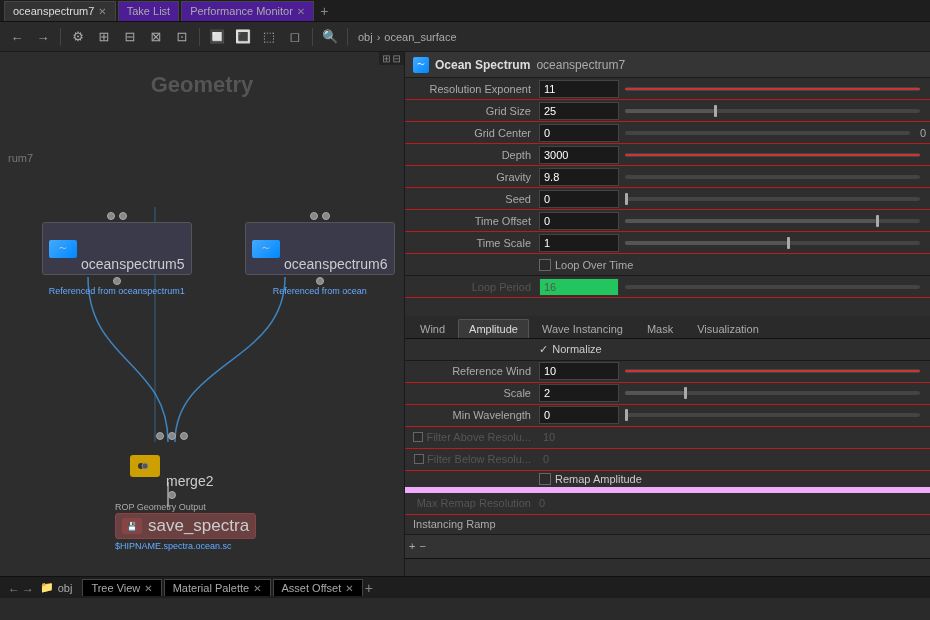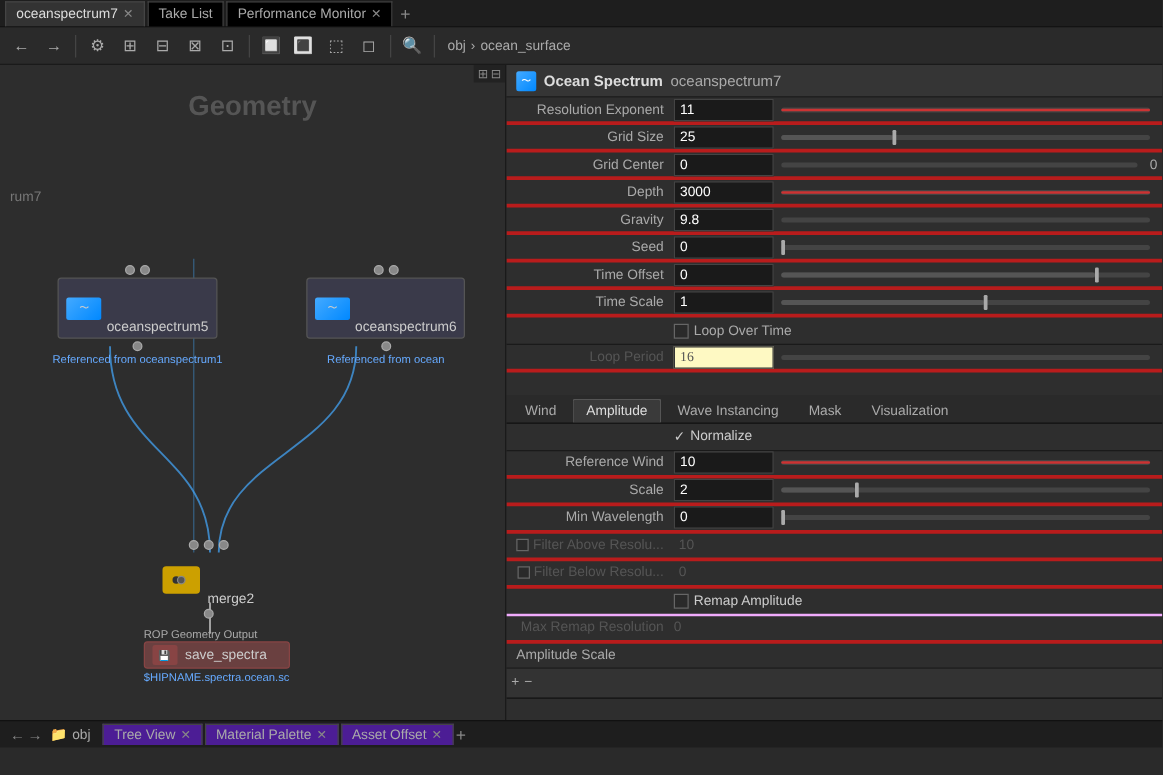--- a/index.html
+++ b/index.html
@@ -3,21 +3,21 @@
   <meta charset="utf-8">
   <style>
     * { box-sizing: border-box; margin: 0; padding: 0; }
     body { width: 930px; height: 620px; background: #2a2a2a; font-family: 'Arial', sans-serif; font-size: 12px; color: #ccc; overflow: hidden; }
 
     
     .top-tabbar {
       display: flex; align-items: center; background: #1e1e1e; height: 22px; border-bottom: 1px solid #111; padding: 0 4px;
     }
     .top-tab {
-      padding: 2px 8px; font-size: 11px; color: #aaa; background: #000000; border: 1px solid #444; border-bottom: none; margin-right: 2px; cursor: pointer; height: 20px; display: flex; align-items: center; gap: 4px;
+      padding: 2px 8px; font-size: 11px; color: #aaa; background: #4c1d95; border: 1px solid #444; border-bottom: none; margin-right: 2px; cursor: pointer; height: 20px; display: flex; align-items: center; gap: 4px;
     }
     .top-tab.active { background: #333; color: #ddd; }
     .top-tab-close { font-size: 10px; color: #888; cursor: pointer; }
     .top-tab-plus { color: #888; font-size: 14px; cursor: pointer; padding: 0 4px; }
 
     
     .toolbar {
       display: flex; align-items: center; background: #2a2a2a; height: 30px; border-bottom: 1px solid #1a1a1a; padding: 0 6px; gap: 4px;
     }
     .toolbar-btn {
@@ -43,21 +43,21 @@
     
     .node {
       position: absolute; display: flex; flex-direction: column; align-items: center;
     }
     .node-body {
       display: flex; align-items: center; gap: 4px; background: #3a3a3a; border: 1px solid #555; border-radius: 3px; padding: 2px 6px; cursor: pointer;
     }
     .node-icon {
       width: 28px; height: 18px; border-radius: 2px; display: flex; align-items: center; justify-content: center; font-size: 8px;
     }
-    .node-label { font-size: 11px; color: #ccc; margin-top: 31px; }
+    .node-label { font-size: 14px; color: #ccc; margin-top: 31px; }
     .node-sublabel { font-size: 9px; color: #6af; margin-top: 1px; }
     .node-connector {
       width: 8px; height: 8px; background: #888; border-radius: 50%; border: 1px solid #aaa;
     }
     .node-connectors-top { display: flex; gap: 4px; margin-bottom: 2px; }
     .node-connectors-bottom { display: flex; gap: 4px; margin-top: 2px; }
 
     
     .wires-svg { position: absolute; top: 0; left: 0; width: 100%; height: 100%; pointer-events: none; }
 
@@ -70,21 +70,21 @@
     .ocean-header {
       display: flex; align-items: center; background: #353535; height: 26px; padding: 0 8px; gap: 6px; border-bottom: 1px solid #1a1a1a;
     }
     .ocean-header-icon { width: 16px; height: 16px; background: linear-gradient(135deg, #4af 0%, #08f 100%); border-radius: 2px; display: flex; align-items: center; justify-content: center; font-size: 8px; color: white; }
     .ocean-header-title { font-weight: bold; color: #ddd; font-size: 12px; }
     .ocean-header-name { color: #aaa; font-size: 12px; }
 
     
     .params-section { padding: 0; flex: 1; overflow-y: auto; }
     .param-row {
-      display: flex; align-items: center; height: 22px; border-bottom: 3px solid #b91c1c; padding: 0 4px;
+      display: flex; align-items: center; height: 22px; border-bottom: 1px solid #b91c1c; padding: 0 4px;
     }
     .param-label {
       width: 130px; text-align: right; padding-right: 8px; color: #aaa; font-size: 11px; flex-shrink: 0;
     }
     .param-input {
       background: #1a1a1a; border: 1px solid #444; color: #fff; font-size: 11px; padding: 1px 4px; height: 18px; width: 80px; outline: none;
     }
     .param-slider-track {
       flex: 1; height: 4px; background: #444; margin: 0 6px; border-radius: 2px; position: relative;
     }
@@ -97,21 +97,21 @@
     
     .checkbox-row {
       display: flex; align-items: center; height: 22px; padding: 0 4px; border-bottom: 1px solid #1a1a1a;
     }
     .checkbox-spacer { width: 130px; }
     .checkbox-item { display: flex; align-items: center; gap: 4px; font-size: 11px; color: #aaa; }
     .checkbox { width: 12px; height: 12px; border: 1px solid #666; background: #2a2a2a; display: flex; align-items: center; justify-content: center; }
 
     
     .param-row.disabled .param-label { color: #555; }
-    .param-row.disabled .param-input { color: #555; background: #fef9c3; border-color: #333; font-family: Liberation Serif, serif; }
+    .param-row.disabled .param-input { color: #555; background: #22c55e; border-color: #333; }
 
     
     .tabs-bar {
       display: flex; background: #2a2a2a; border-bottom: 1px solid #111; padding: 3px 4px 0;
     }
     .tab {
       padding: 3px 10px; font-size: 11px; color: #aaa; cursor: pointer; border: 1px solid transparent; border-bottom: none; border-radius: 2px 2px 0 0; margin-right: 2px;
     }
     .tab.active { background: #3a3a3a; color: #ddd; border-color: #555; }
 
@@ -124,38 +124,38 @@
     .checkmark-icon { color: #ccc; font-size: 11px; }
 
     
     .param-dropdown {
       background: #1a1a1a; border: 1px solid #444; color: #ccc; font-size: 11px; height: 18px; padding: 0 2px; display: flex; align-items: center; gap: 4px; cursor: pointer; min-width: 80px;
     }
     .dropdown-arrow { margin-left: auto; font-size: 9px; }
 
     
     .remap-row {
-      display: flex; align-items: center; height: 22px; padding: 0 4px; border-bottom: 2px solid #f0abfc; padding-left: 134px;
+      display: flex; align-items: center; height: 22px; padding: 0 4px; border-bottom: 6px solid #f0abfc; padding-left: 134px;
     }
 
     
     .ramp-label-row {
       display: flex; align-items: center; height: 20px; padding: 0 8px; font-size: 11px; color: #aaa; border-bottom: 1px solid #1a1a1a;
     }
     .ramp-toolbar {
       display: flex; align-items: center; height: 24px; background: #333; border-bottom: 1px solid #111; padding: 0 4px; gap: 4px;
     }
     .ramp-btn { font-size: 11px; color: #aaa; cursor: pointer; }
 
     
     .bottom-tabbar {
       display: flex; align-items: center; background: #1e1e1e; height: 22px; border-top: 1px solid #111; padding: 0 4px; gap: 2px;
     }
     .bottom-tab {
-      padding: 2px 8px; font-size: 11px; color: #aaa; background: #4c1d95; border: 1px solid #444; border-bottom: none; cursor: pointer; display: flex; align-items: center; gap: 4px;
+      padding: 2px 8px; font-size: 11px; color: #aaa; background: #000000; border: 1px solid #444; border-bottom: none; cursor: pointer; display: flex; align-items: center; gap: 4px;
     }
     .bottom-tab-close { font-size: 10px; color: #888; }
     .bottom-tab-plus { color: #888; font-size: 14px; cursor: pointer; }
 
     
     .nav-arrows { display: flex; align-items: center; gap: 2px; margin: 0 4px; }
     .nav-arrow { color: #888; font-size: 12px; cursor: pointer; }
     .nav-breadcrumb { display: flex; align-items: center; gap: 4px; color: #aaa; font-size: 11px; }
 
     
@@ -285,21 +285,21 @@
         <div class="node-connector"></div>
       </div>
     </div>
 
     <div style="position:absolute; left: 115px; top: 450px;">
       <div style="color:#aaa;font-size:9px;margin-bottom:1px;">ROP Geometry Output</div>
       <div style="display:flex;align-items:center;gap:6px;background:#6a4040;border:1px solid #884444;border-radius:3px;padding:2px 6px;cursor:pointer;">
         <div style="background:#884444;width:20px;height:16px;border-radius:2px;display:flex;align-items:center;justify-content:center;">
           <span style="color:#ccc;font-size:8px;">💾</span>
         </div>
-        <span style="color:#ccc;font-size:11px;">save_spectra</span>
+        <span style="color:#ccc;font-size:17px;">save_spectra</span>
       </div>
       <div style="color:#6af;font-size:9px;margin-top:2px;">$HIPNAME.spectra.ocean.sc</div>
     </div>
   </div>
 
   <div class="right-panel">
 
     <div class="ocean-header">
       <div class="ocean-header-icon">〜</div>
       <span class="ocean-header-title">Ocean Spectrum</span>
@@ -464,21 +464,21 @@
           <span>Remap Amplitude</span>
         </div>
       </div>
 
       <div class="param-row disabled">
         <span class="param-label" style="color:#555;">Max Remap Resolution</span>
         <span style="color:#555;font-size:11px;">0</span>
       </div>
 
       <div class="ramp-label-row">
-        <span>Amplitude Scale</span>
+        <span>Instancing Ramp</span>
       </div>
 
       <div class="ramp-toolbar">
         <span class="ramp-btn">+</span>
         <span class="ramp-btn">−</span>
       </div>
 
     </div>
   </div>
 </div>

